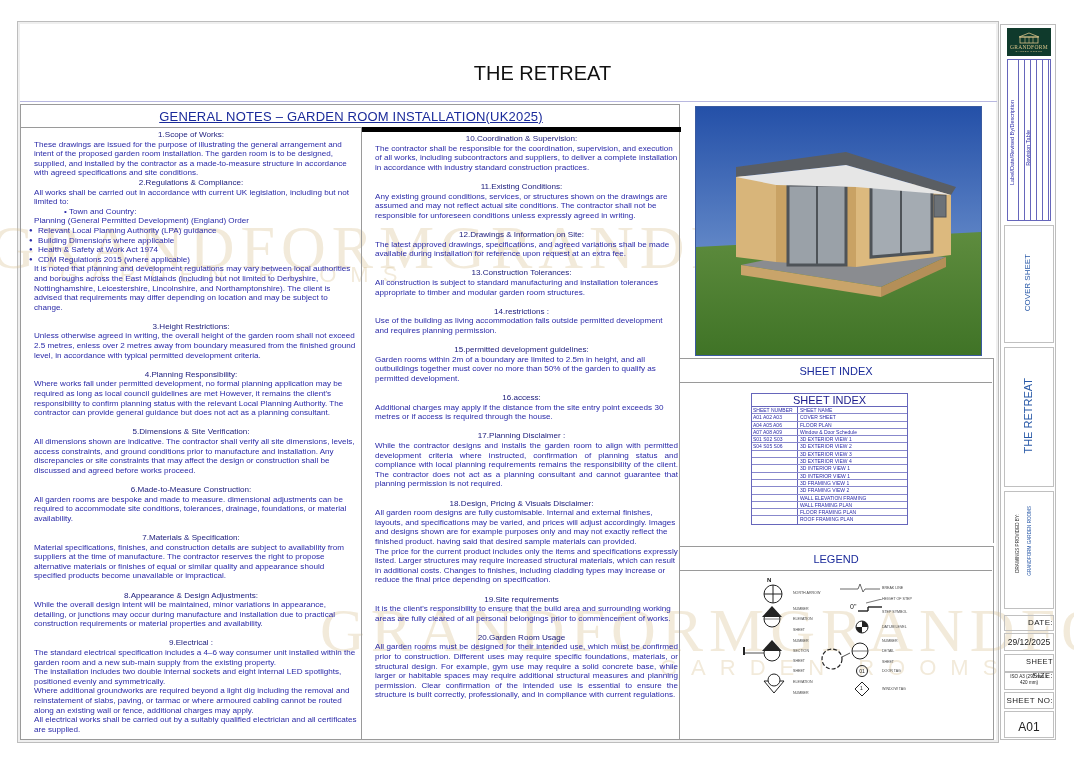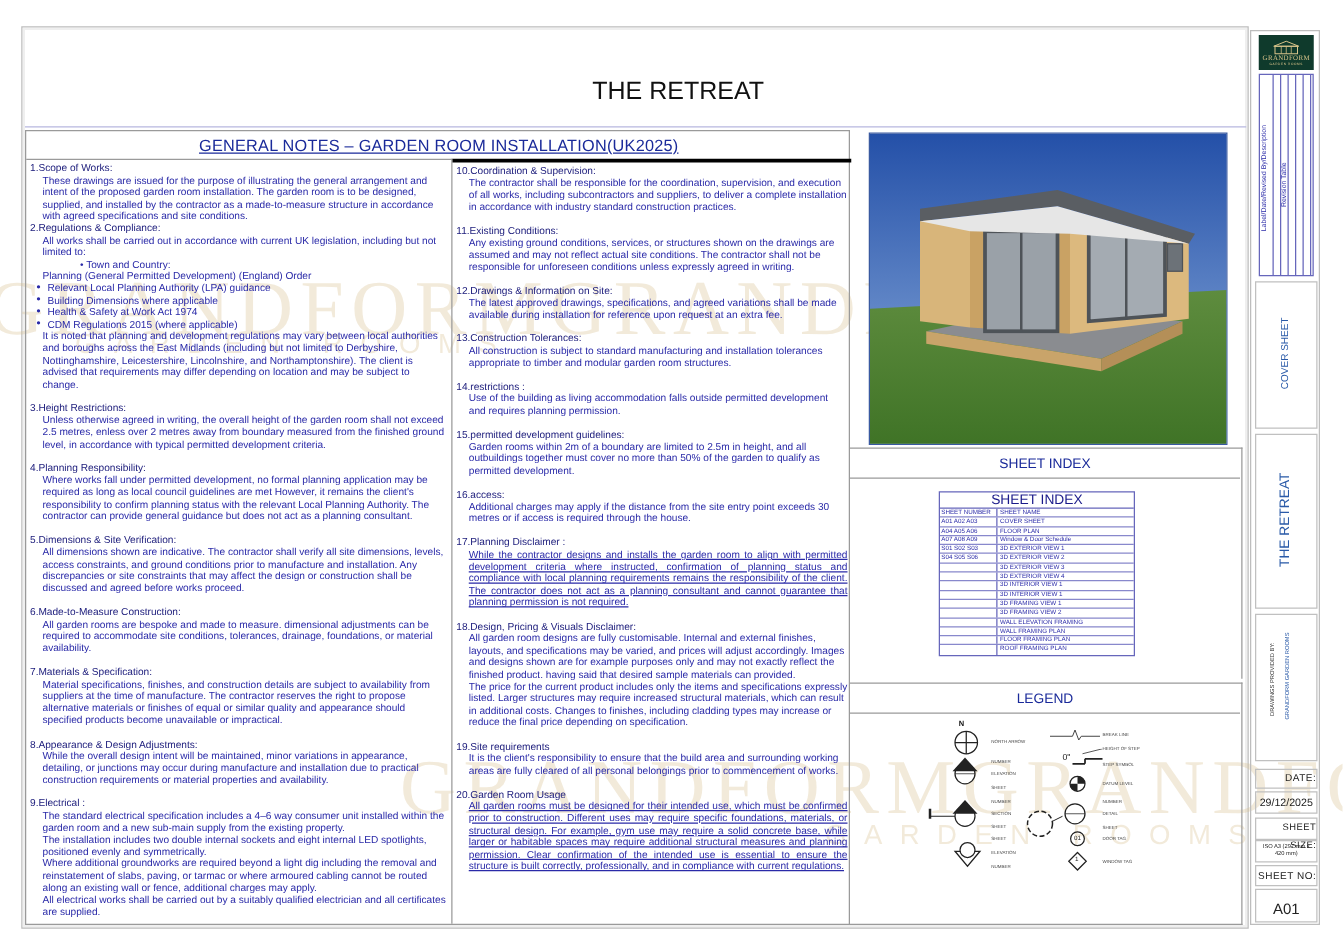--- a/index.html
+++ b/index.html
@@ -30,28 +30,28 @@
   }
   .notes-heading {
     position: absolute; left: 0; top: 4px; width: 660px; text-align: center;
     font-size: 13px; color: #1a2a9a; text-decoration: underline; letter-spacing: 0.2px;
   }
   .col {
     position: absolute; top: 22px; bottom: 0; padding: 2px 3px;
     font-size: 8.1px; line-height: 9.6px; color: #2a2aa8;
   }
   .col-left { left: 0; width: 341px; border-top: 1px solid #9a9a9a; border-right: 1px solid #9a9a9a; }
-  .col-right { left: 341px; width: 319px; border-top: 3px solid #000000; }
-  .note-title { color: #1a1a7a; }
+  .col-right { left: 341px; width: 319px; border-top: 5px solid #000000; }
+  .note-title { color: #1a1a7a; text-align: center; }
   .note-body { padding-left: 10px; }
   .note-gap { height: 9.6px; }
   .bullet-dot { padding-left: 40px; }
   .bullet-item { padding-left: 14px; position: relative; }
   .bullet-item::before { content: "\25CF"; position: absolute; left: 5px; top: 0; font-size: 6px; }
-  .justify { text-align: justify; text-decoration: underline; }
+  .justify { text-align: justify; }
 
   
   .image-panel {
     position: absolute; left: 680px; top: 104px; width: 314px; height: 252px;
   }
   .render {
     position: absolute; left: 15px; top: 2px; width: 287px; height: 250px; overflow: hidden;
     background: linear-gradient(#2d59b0 0%, #5a86d0 40%, #7aa0d8 55%, #5a8a3a 55%, #4a7d2c 100%);
     border: 1px solid #3a5aa0;
   }

